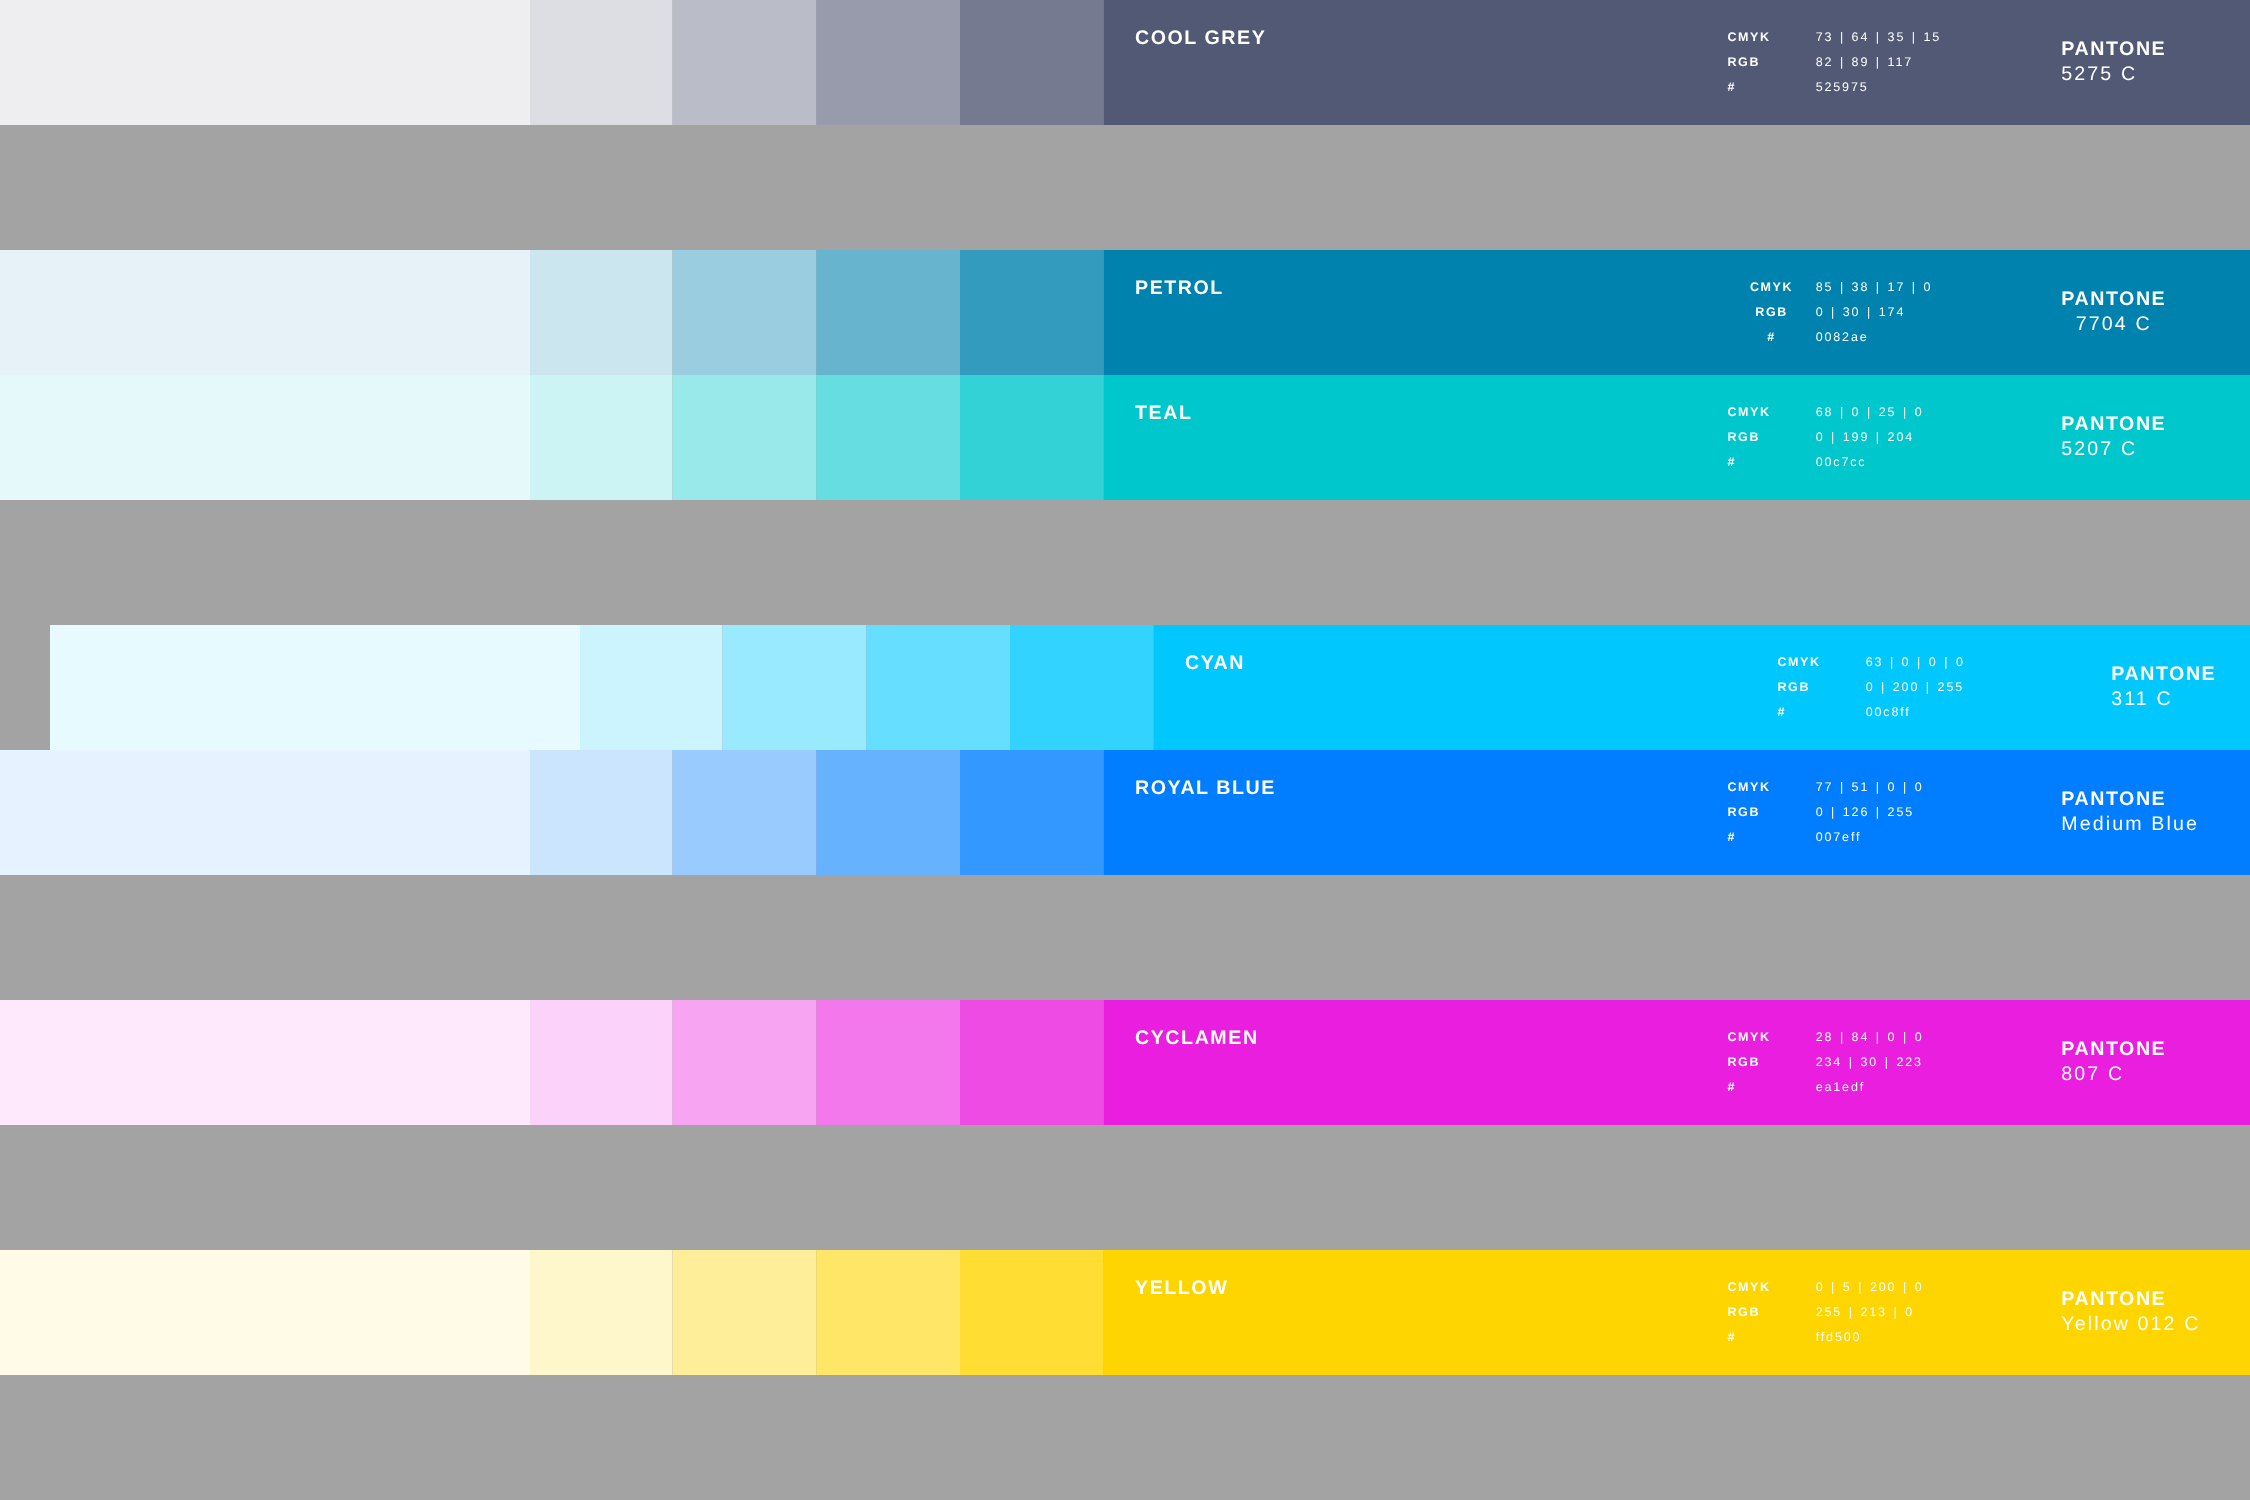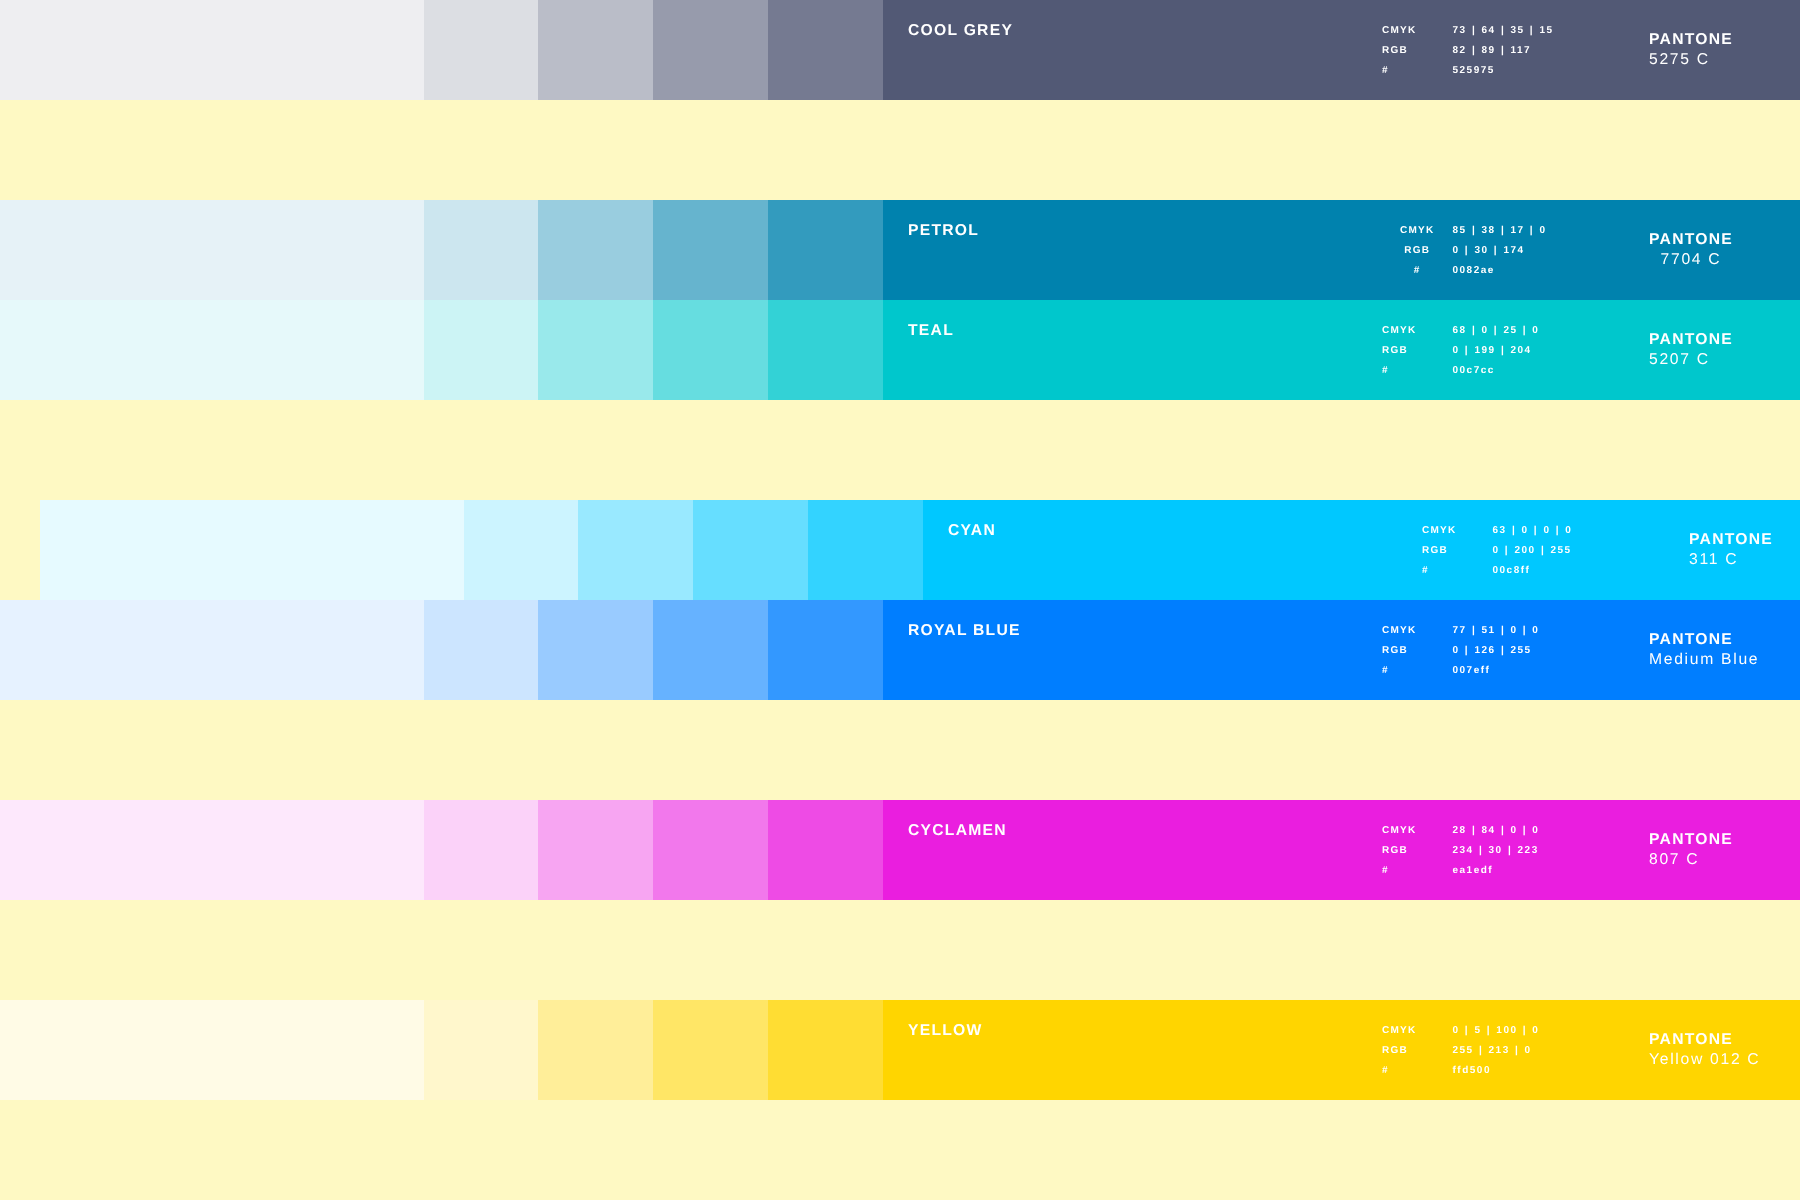--- a/index.html
+++ b/index.html
@@ -7,21 +7,21 @@
     margin: 0; padding: 0;
     width: 1800px; height: 1200px;
     overflow: hidden;
   }
   body {
     background: #fafafa;
     font-family: "Liberation Sans", sans-serif;
     -webkit-font-smoothing: antialiased;
     text-rendering: geometricPrecision;
   }
-  #sheet { position: relative; width: 1800px; height: 1200px; background: #fef9c3; }
+  #sheet { position: relative; width: 1800px; height: 1200px; background: #a3a3a3; }
 
   .band {
     position: absolute;
     left: 0; width: 1800px; height: 100px;
     display: flex;
   }
   .band-coolgrey { top: 0px; }
   .band-petrol   { top: 200px; text-align: center; }
   .band-teal     { top: 300px; }
   .band-cyan     { top: 500px; margin-left: 40px; }
@@ -56,21 +56,21 @@
   .specs {
     position: absolute;
     left: 499px;
     top: 21.1px;
     font-size: 10px;
     line-height: 19.8px;
     white-space: nowrap;
   }
   .specrow { display: flex; }
   .speckey { width: 70.5px; font-weight: 700; letter-spacing: 1.25px; }
-  .specval { letter-spacing: 1.5px; word-spacing: 1px; font-weight: 700; }
+  .specval { letter-spacing: 1.5px; word-spacing: 1px; font-weight: 400; }
   .pantone {
     position: absolute;
     left: 766px;
     top: 30px;
     font-size: 15.7px;
     line-height: 19.8px;
     white-space: nowrap;
   }
   .ptitle { font-weight: 700; letter-spacing: 1.25px; }
   .pval { letter-spacing: 1.7px; font-weight: 400; }
@@ -266,21 +266,21 @@
       <div class="sw sw-1" style="background:#fff7cc"></div>
       <div class="sw sw-2" style="background:#ffee99"></div>
       <div class="sw sw-3" style="background:#ffe666"></div>
       <div class="sw sw-4" style="background:#ffdd33"></div>
     </div>
     <div class="info" style="background:#ffd500">
       <div class="cname">YELLOW</div>
       <div class="specs">
         <div class="specrow">
             <span class="speckey">CMYK</span>
-            <span class="specval">0 | 5 | 100 | 0</span>
+            <span class="specval">0 | 5 | 200 | 0</span>
           </div>
         <div class="specrow">
             <span class="speckey">RGB</span>
             <span class="specval">255 | 213 | 0</span>
           </div>
         <div class="specrow">
             <span class="speckey">#</span>
             <span class="specval">ffd500</span>
           </div>
       </div>

